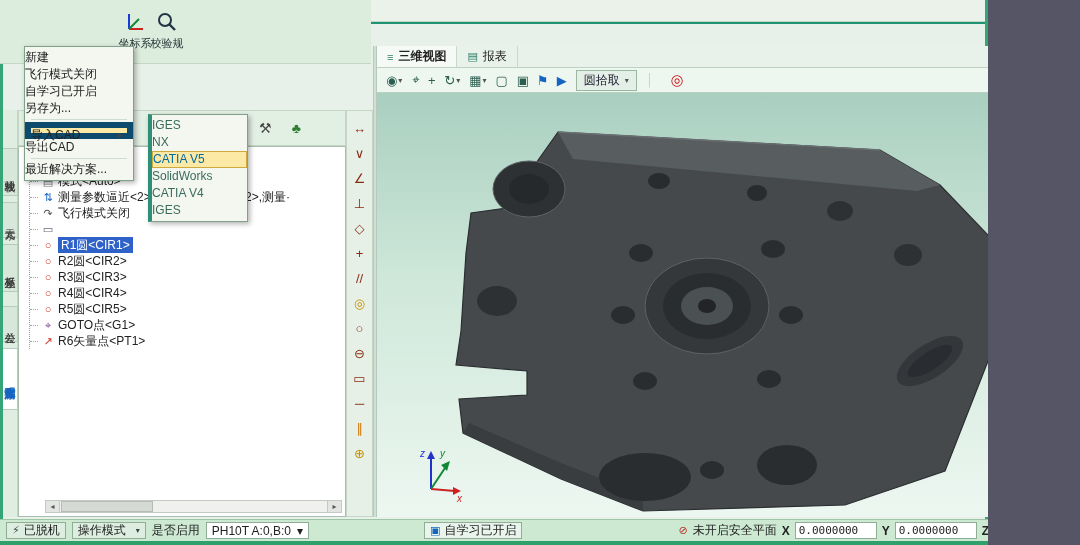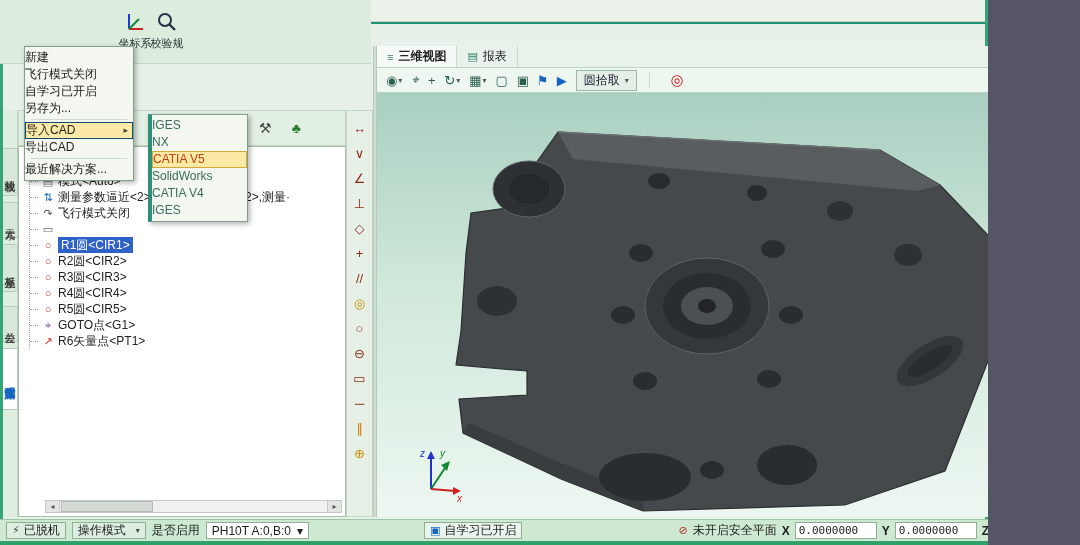--- a/index.html
+++ b/index.html
@@ -105,27 +105,27 @@
   .sright{margin-left:auto;display:flex;align-items:center;gap:5px;margin-right:4px}
   .axl{font-weight:bold}
   .axv{width:82px;height:17px;background:#fff;border:1px solid #8fae95;padding:0 3px;line-height:15px;
        font-family:"DejaVu Sans Mono",monospace;font-size:11px}
   .bstrip{left:0;top:541px;width:1080px;height:4px;background:#2fa06a}
 
   
   .mpanel{left:24px;top:46px;width:110px;background:#f3f7f0;border:1px solid #7fa089;
           box-shadow:2px 2px 5px rgba(0,0,0,.3);padding:2px 0;z-index:100}
   .mi{height:17px;line-height:17px;position:relative;white-space:nowrap}
-  .mi.hl{background:#fce9a6;border:1px solid #0c4a6e;line-height:15px}
+  .mi.hl{background:#fce9a6;border:6px solid #0c4a6e;line-height:15px}
   .mi .arr{position:absolute;right:4px;font-size:9px;color:#444;top:0}
   .msep{height:1px;background:#cfdccf;margin:2px 6px}
   .spanel{left:148px;top:114px;width:100px;background:#f3f7f0;border:1px solid #7fa089;border-left:4px solid #2f8e77;
           box-shadow:2px 2px 5px rgba(0,0,0,.3);padding:2px 0;z-index:101}
   .si{height:17px;line-height:17px;color:#3a6b5e;white-space:nowrap}
-  .si.hl{background:#fce9a6;border:1px solid #cfa93d;line-height:15px;color:#c2410c}
+  .si.hl{background:#fce9a6;border:1px solid #cfa93d;line-height:15px;color:#0369a1}
 </style>
 </head>
 <body>
 
 <div id="app">
 
   <div class="abs titlebar">
     <span class="logo">
       <svg width="12" height="12" viewBox="0 0 12 12">
           <path d="M1 8 C4 2 9 2 11 3 C8 4 6 6 5 10 Z" fill="#bfeedd"></path>

